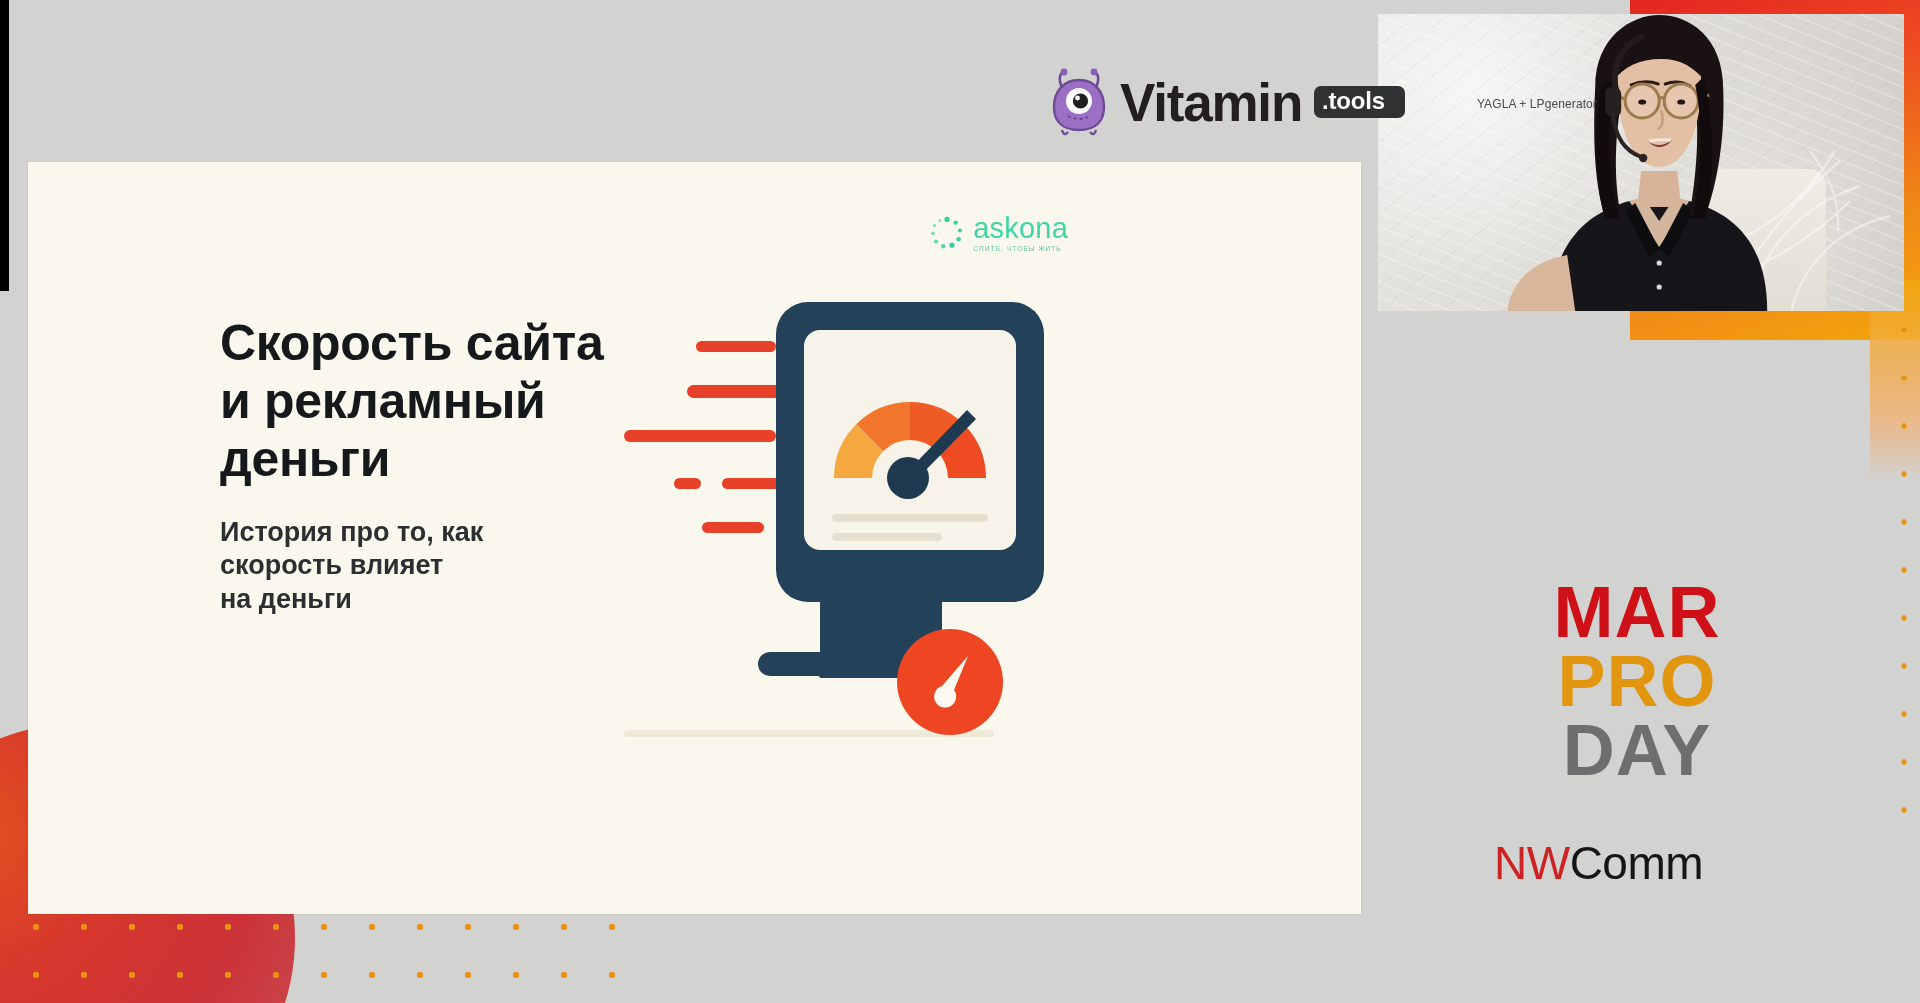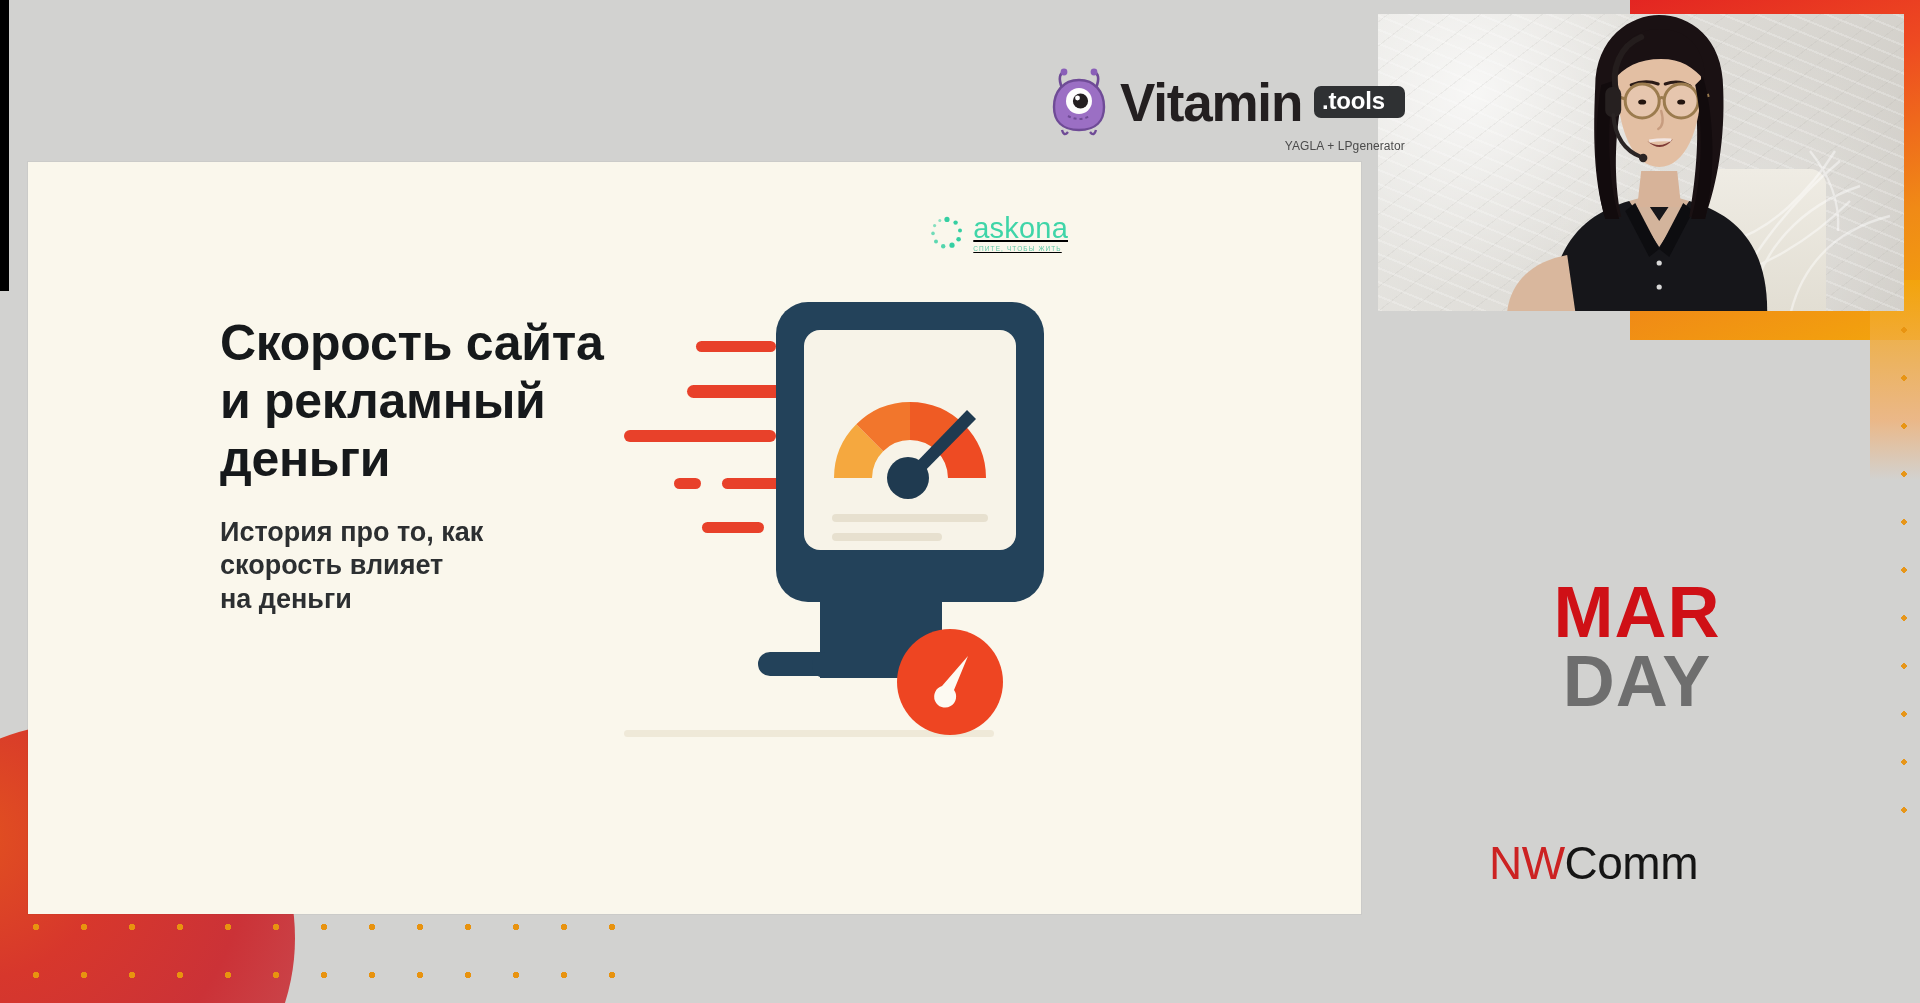--- a/index.html
+++ b/index.html
@@ -116,21 +116,20 @@
   }
 
   
   .askona-logo {
     position: absolute;
     right: 293px;
     top: 52px;
     display: flex;
     align-items: center;
     gap: 9px;
-    text-decoration: underline;
   }
   .askona-mark {
     width: 34px;
     height: 34px;
     position: relative;
   }
   .askona-word {
     display: flex;
     flex-direction: column;
     line-height: 1;
@@ -157,22 +156,22 @@
     width: 430px;
     height: 520px;
   }
 
   
   .vitamin-logo {
     position: absolute;
     left: 1048px;
     top: 68px;
     display: flex;
-    flex-direction: column;
-    align-items: flex-end;
+    flex-direction: row;
+    align-items: center;
     z-index: 5;
   }
   .vitamin-row {
     display: flex;
     align-items: center;
     gap: 10px;
   }
   .vitamin-monster {
     width: 62px;
     height: 68px;
@@ -266,24 +265,24 @@
     font-weight: bold;
     letter-spacing: 1px;
   }
   .mpd-line { display: block; font-size: 72px; }
   .mpd-mar { color: #cf1016; margin-top: 32px; }
   .mpd-pro { color: #e2960f; }
   .mpd-day { color: #6e6e6e; }
 
   .nwcomm {
     position: absolute;
-    left: 1432px;
+    left: 1494px;
     top: 836px;
     width: 266px;
-    text-align: right;
+    text-align: left;
     font-size: 46px;
     letter-spacing: -0.5px;
   }
   .nw-red { color: #cc2222; }
   .nw-black { color: #151515; }
 </style>
 </head>
 <body>
 
 <div id="stage">
@@ -460,20 +459,21 @@
       <path d="M128 84 C120 58 132 34 152 26" stroke="#241d1d" stroke-width="6" fill="none" stroke-linecap="round"></path>
       <rect x="116" y="76" width="16" height="30" rx="7" fill="#262020"></rect>
 
       <path d="M124 104 C126 126 136 140 152 146" stroke="#2a2424" stroke-width="4" fill="none" stroke-linecap="round"></path>
       <circle cx="154" cy="147" r="4.2" fill="#2a2424"></circle>
     </svg>
   </div>
 
   <div class="marproday">
     <span class="mpd-line mpd-mar">MAR</span>
+    <span class="mpd-line mpd-pro">PRO</span>
     <span class="mpd-line mpd-day">DAY</span>
   </div>
 
   <div class="nwcomm">
     <span class="nw-red">NW</span><span class="nw-black">Comm</span>
   </div>
 
 </div>
 
 </body></html>

